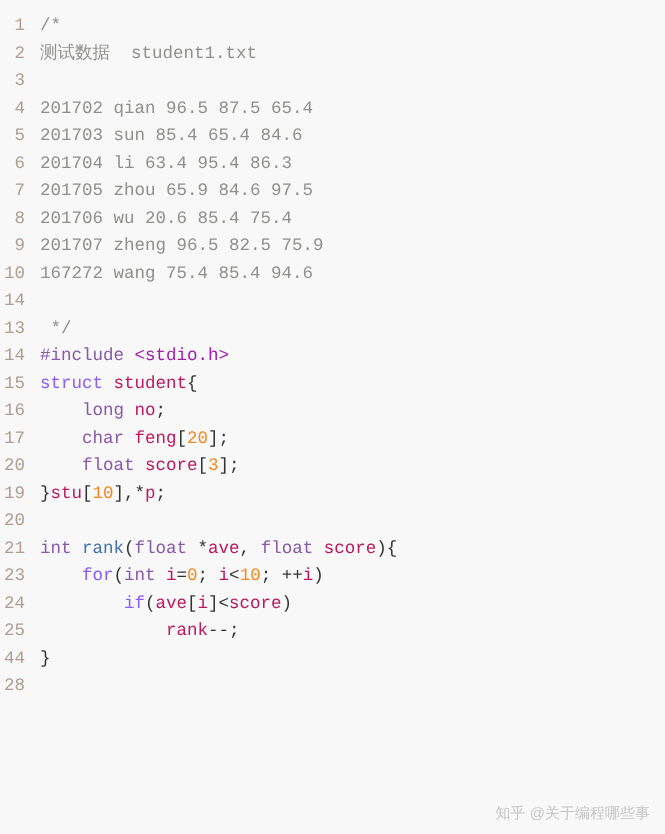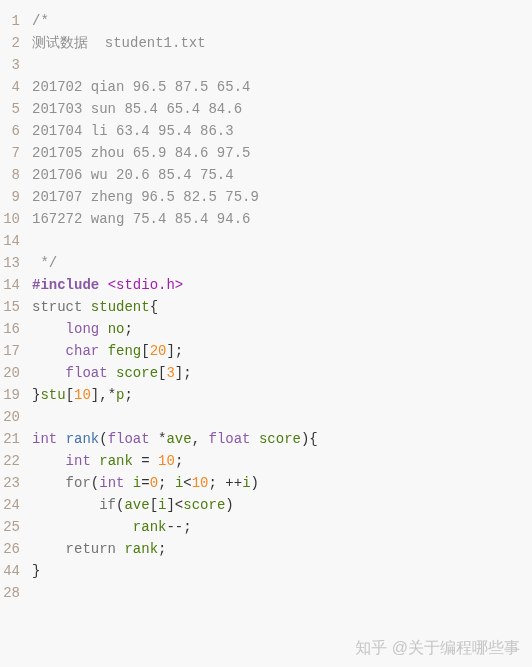--- a/index.html
+++ b/index.html
@@ -27,33 +27,33 @@
   color: #af9d8e;
   padding-right: 6px;
   flex-shrink: 0;
   user-select: none;
 }
 .code {
   padding-left: 6px;
   color: #333;
 }
 .comment { color: #8e908c; }
-.keyword { color: #737373; }
+.keyword { color: #8b5cf6; }
 .type { color: #8959a8; }
-.pp { color: #8959a8; font-weight: bold; }
+.pp { color: #8959a8; }
 .string { color: #a21caf; }
 .number { color: #f5871f; }
-.ident { color: #4d7c0f; }
+.ident { color: #be185d; }
 .func { color: #4271ae; }
 .punct { color: #333; }
 .watermark {
   position: absolute;
   bottom: 8px;
   right: 12px;
-  font-size: 16px;
+  font-size: 12px;
   color: rgba(180,180,180,0.75);
   font-family: sans-serif;
 }
 </style>
 </head>
 <body>
 
 <div class="code-container">
     <div class="line"><span class="lineno">1</span><span class="code"><span class="comment">/*</span></span></div>
     <div class="line"><span class="lineno">2</span><span class="code"><span class="comment">测试数据  student1.txt</span></span></div>
@@ -68,21 +68,19 @@
     <div class="line"><span class="lineno">14</span></div>
     <div class="line"><span class="lineno">13</span><span class="code"><span class="comment"> */</span></span></div>
     <div class="line"><span class="lineno">14</span><span class="code"><span class="pp">#include </span><span class="string">&lt;stdio.h&gt;</span></span></div>
     <div class="line"><span class="lineno">15</span><span class="code"><span class="keyword">struct</span><span class="punct"> </span><span class="ident">student</span><span class="punct">{</span></span></div>
     <div class="line"><span class="lineno">16</span><span class="code"><span class="punct">    </span><span class="type">long</span><span class="punct"> </span><span class="ident">no</span><span class="punct">;</span></span></div>
     <div class="line"><span class="lineno">17</span><span class="code"><span class="punct">    </span><span class="type">char</span><span class="punct"> </span><span class="ident">feng</span><span class="punct">[</span><span class="number">20</span><span class="punct">];</span></span></div>
     <div class="line"><span class="lineno">20</span><span class="code"><span class="punct">    </span><span class="type">float</span><span class="punct"> </span><span class="ident">score</span><span class="punct">[</span><span class="number">3</span><span class="punct">];</span></span></div>
     <div class="line"><span class="lineno">19</span><span class="code"><span class="punct">}</span><span class="ident">stu</span><span class="punct">[</span><span class="number">10</span><span class="punct">],*</span><span class="ident">p</span><span class="punct">;</span></span></div>
     <div class="line"><span class="lineno">20</span><span class="code"></span></div>
     <div class="line"><span class="lineno">21</span><span class="code"><span class="type">int</span><span class="punct"> </span><span class="func">rank</span><span class="punct">(</span><span class="type">float</span><span class="punct"> *</span><span class="ident">ave</span><span class="punct">, </span><span class="type">float</span><span class="punct"> </span><span class="ident">score</span><span class="punct">){</span></span></div>
-    <div class="line"><span class="lineno">22</span><span class="code"><span class="punct">    </span><span class="type">int</span><span class="punct"> </span><span class="ident">rank</span><span class="punct"> = </span><span class="number">10</span><span class="punct">;</span></span></div>
     <div class="line"><span class="lineno">23</span><span class="code"><span class="punct">    </span><span class="keyword">for</span><span class="punct">(</span><span class="type">int</span><span class="punct"> </span><span class="ident">i</span><span class="punct">=</span><span class="number">0</span><span class="punct">; </span><span class="ident">i</span><span class="punct">&lt;</span><span class="number">10</span><span class="punct">; ++</span><span class="ident">i</span><span class="punct">)</span></span></div>
     <div class="line"><span class="lineno">24</span><span class="code"><span class="punct">        </span><span class="keyword">if</span><span class="punct">(</span><span class="ident">ave</span><span class="punct">[</span><span class="ident">i</span><span class="punct">]&lt;</span><span class="ident">score</span><span class="punct">)</span></span></div>
     <div class="line"><span class="lineno">25</span><span class="code"><span class="punct">            </span><span class="ident">rank</span><span class="punct">--;</span></span></div>
-    <div class="line"><span class="lineno">26</span><span class="code"><span class="punct">    </span><span class="keyword">return</span><span class="punct"> </span><span class="ident">rank</span><span class="punct">;</span></span></div>
     <div class="line"><span class="lineno">44</span><span class="code"><span class="punct">}</span></span></div>
     <div class="line"><span class="lineno">28</span><span class="code"></span></div>
   </div>
 <div class="watermark">知乎 @关于编程哪些事</div>
 
 </body></html>

